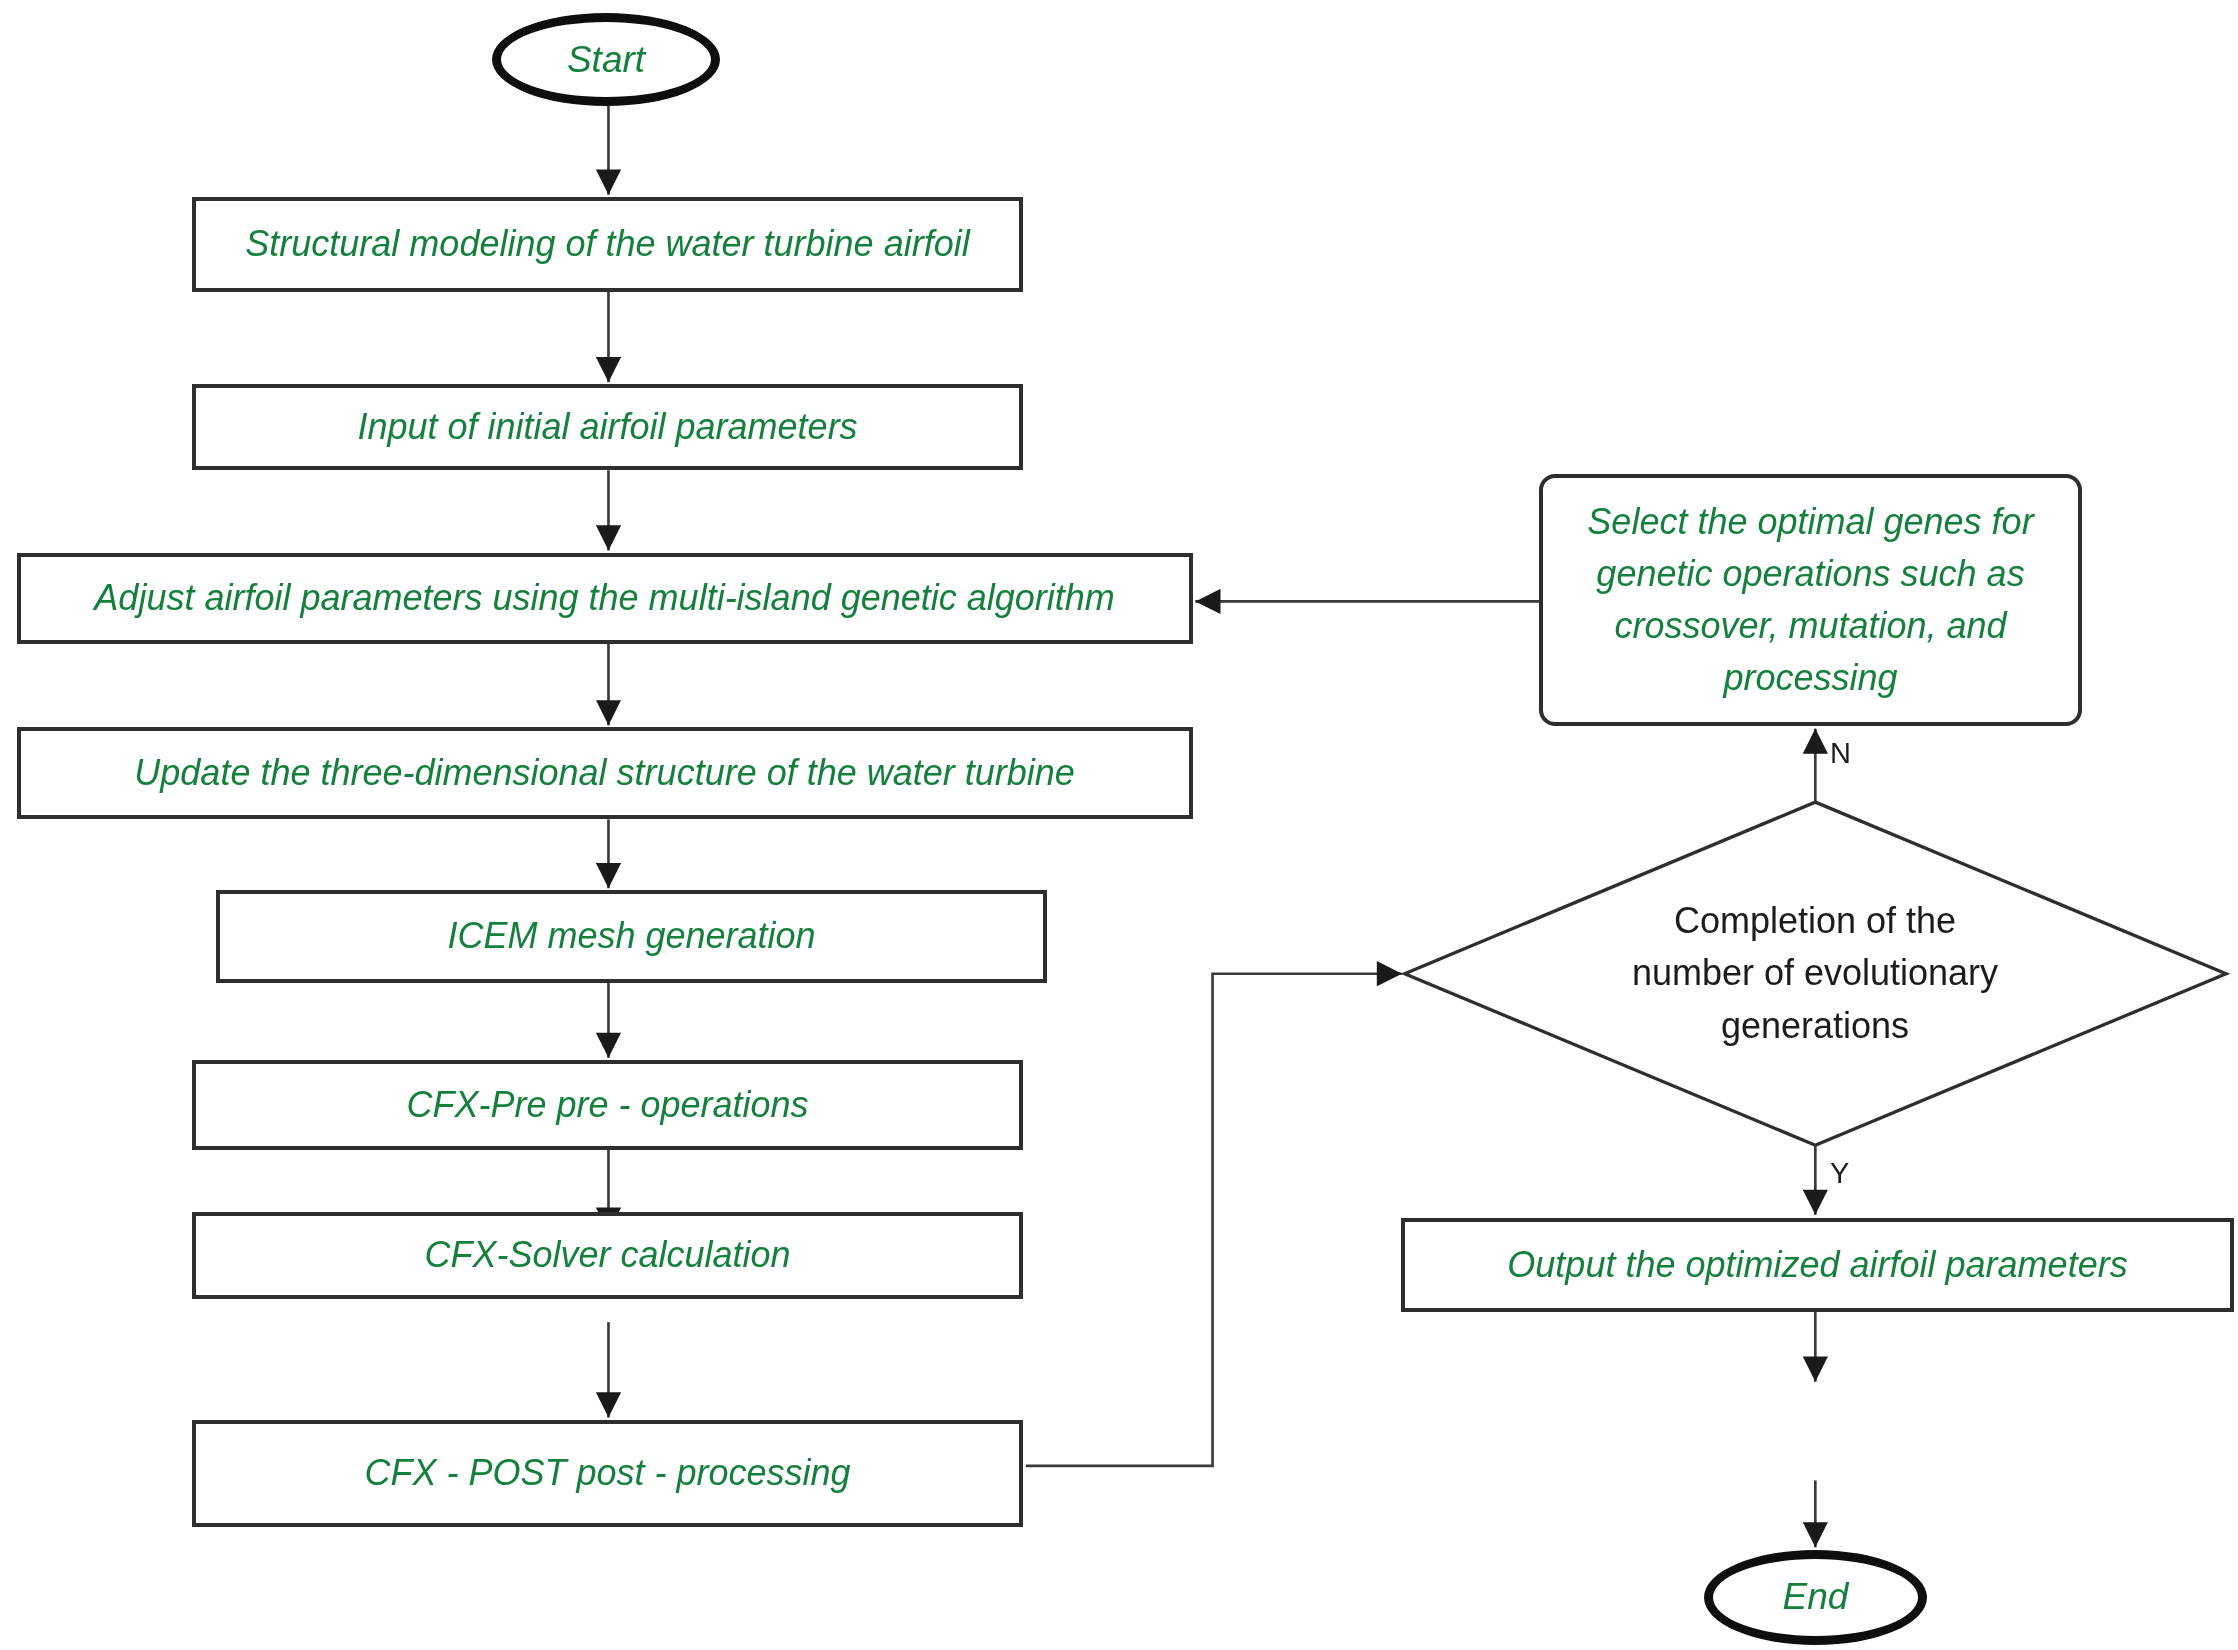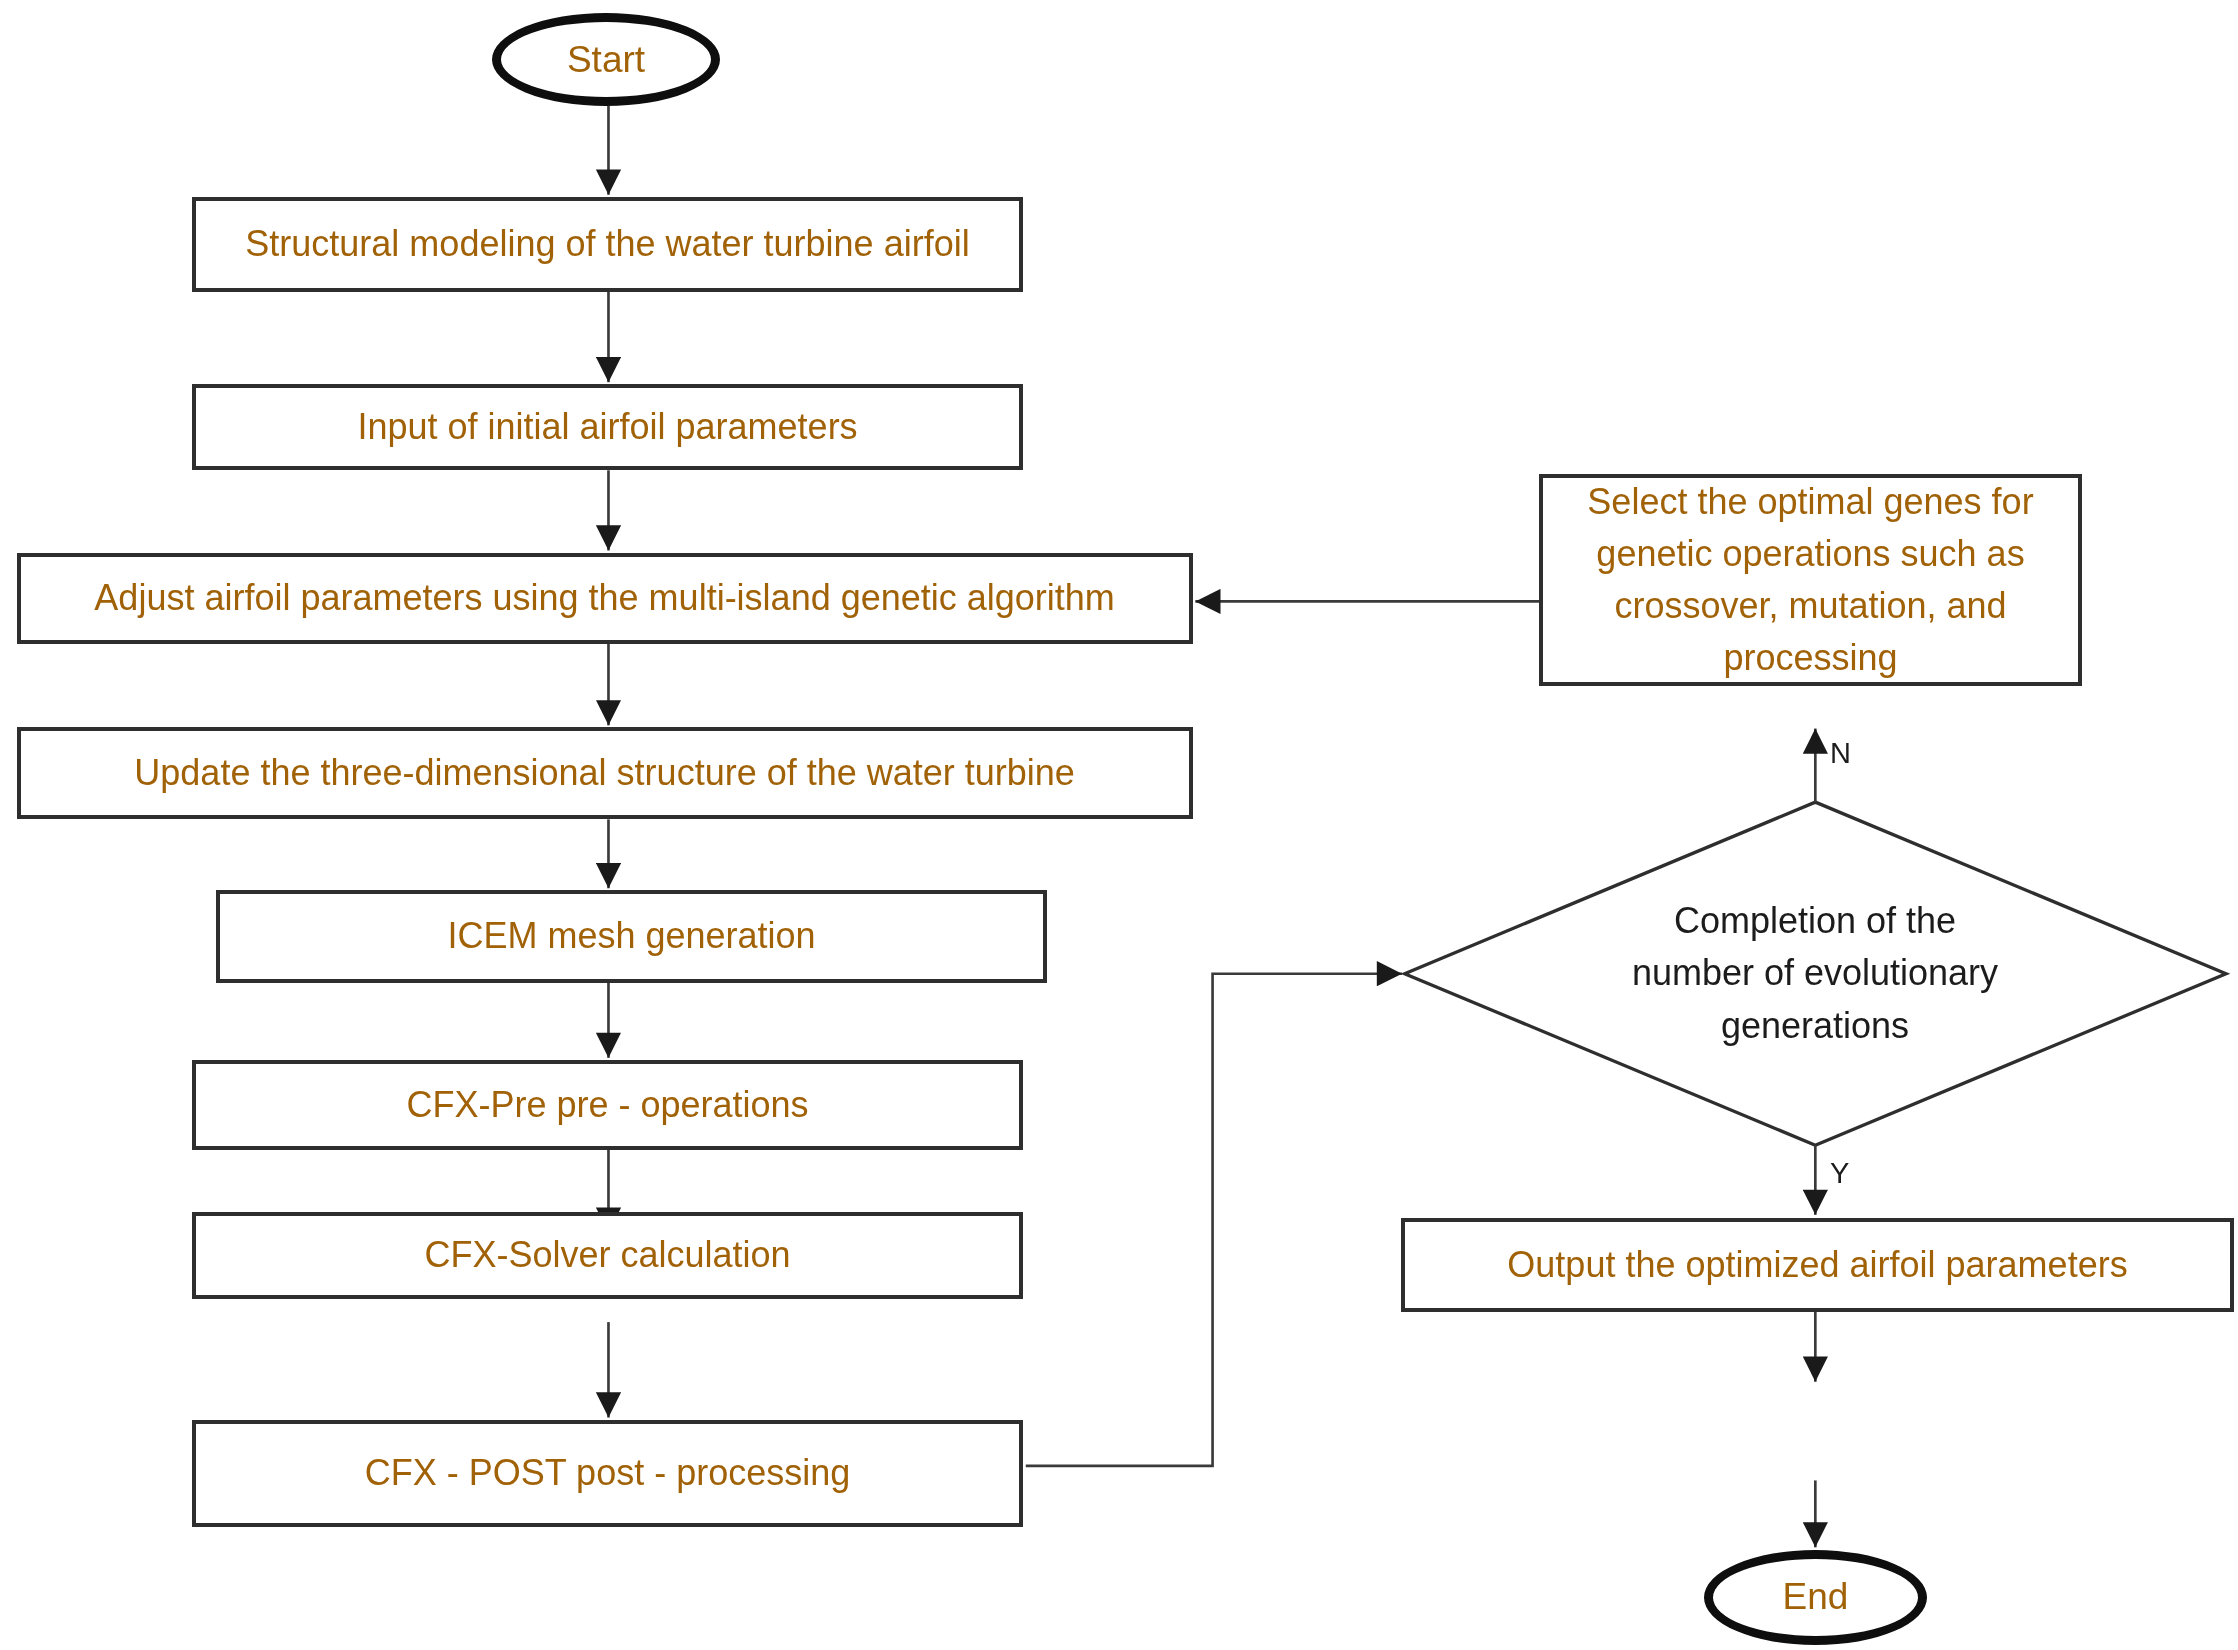--- a/index.html
+++ b/index.html
@@ -24,21 +24,22 @@
     position: absolute;
     box-sizing: border-box;
     display: flex;
     align-items: center;
     justify-content: center;
     text-align: center;
     background: #ffffff;
     border: 4px solid #2e2e2e;
     font-size: 36px;
     line-height: 1.3;
-    color: #a16207;
+    color: #15803d;
+    font-style: italic;
   }
   .terminal {
     border: 9.3px solid #0e0e0e;
     border-radius: 50%;
     font-size: 37px;
   }
   .multiline {
     flex-direction: column;
     line-height: 1.45;
   }
@@ -128,21 +129,21 @@
   </div>
 
   <div class="node" style="left:192px; top:1212px; width:831px; height:87px;">
     <span>CFX-Solver calculation</span>
   </div>
 
   <div class="node" style="left:192px; top:1420px; width:831px; height:107px;">
     <span>CFX - POST post - processing</span>
   </div>
 
-  <div class="node multiline" style="left:1539px; top:474px; width:543px; height:212px;">
+  <div class="node multiline" style="left:1539px; top:474px; width:543px; height:252px;border-radius:16px;">
     <span>Select the optimal genes for</span>
     <span>genetic operations such as</span>
     <span>crossover, mutation, and</span>
     <span>processing</span>
   </div>
 
   <div class="decision-text" style="left:1517px; top:871px; width:596px; height:205px;">
     <span>Completion of the</span>
     <span>number of evolutionary</span>
     <span>generations</span>

